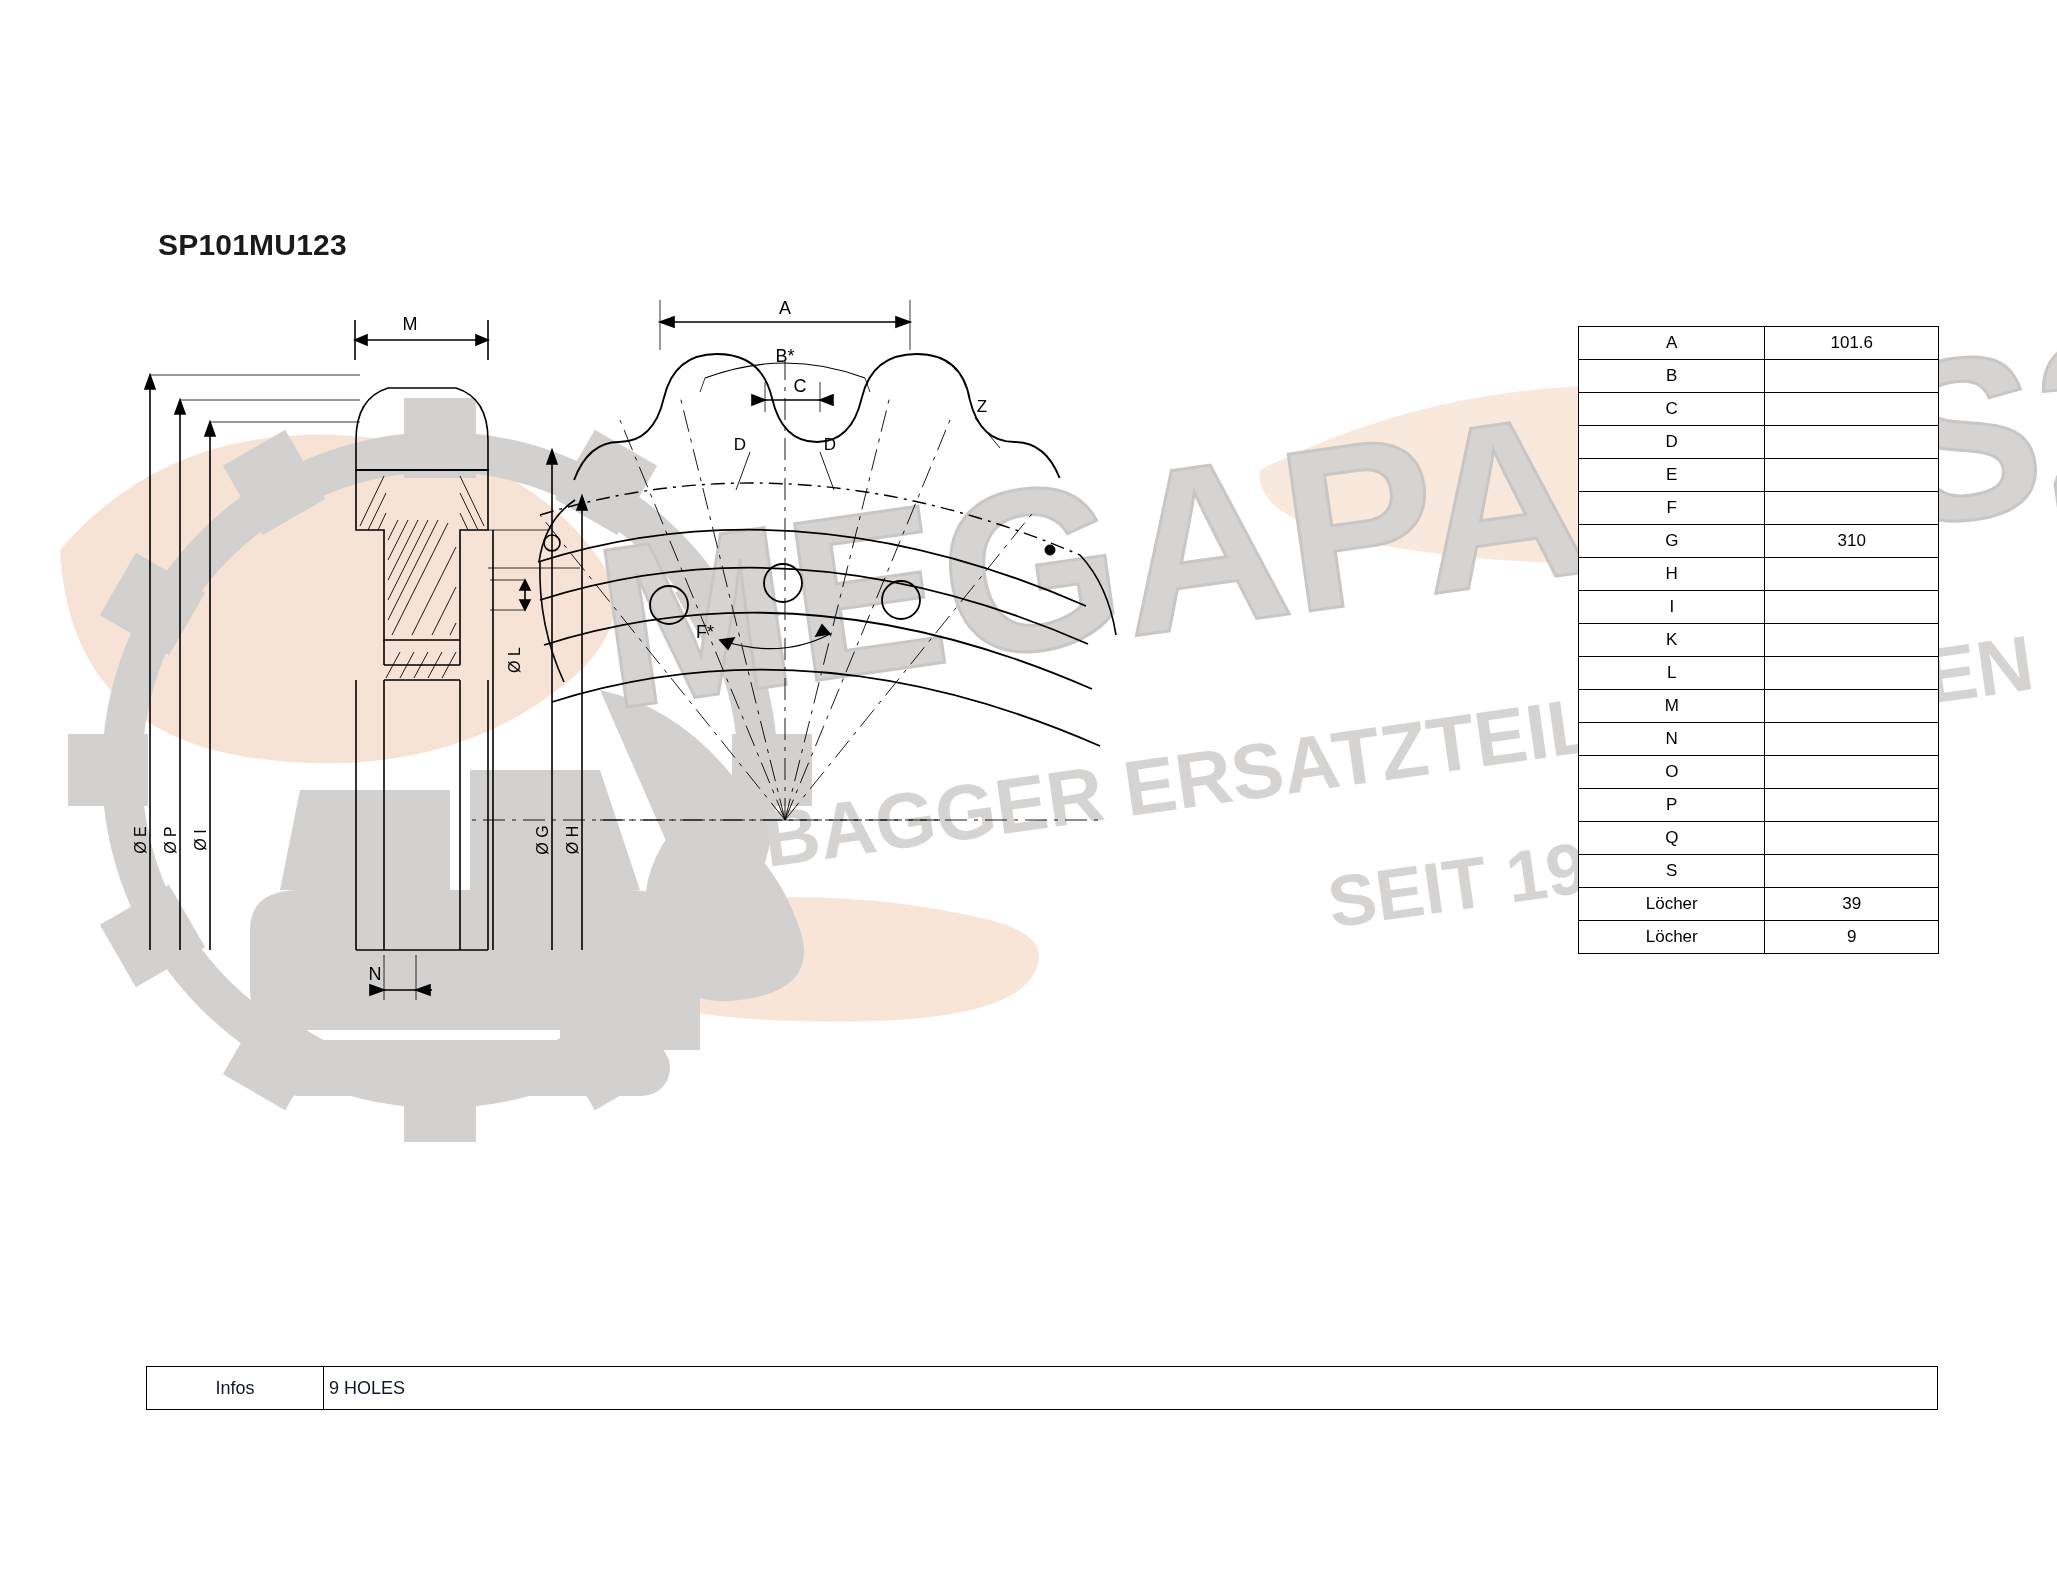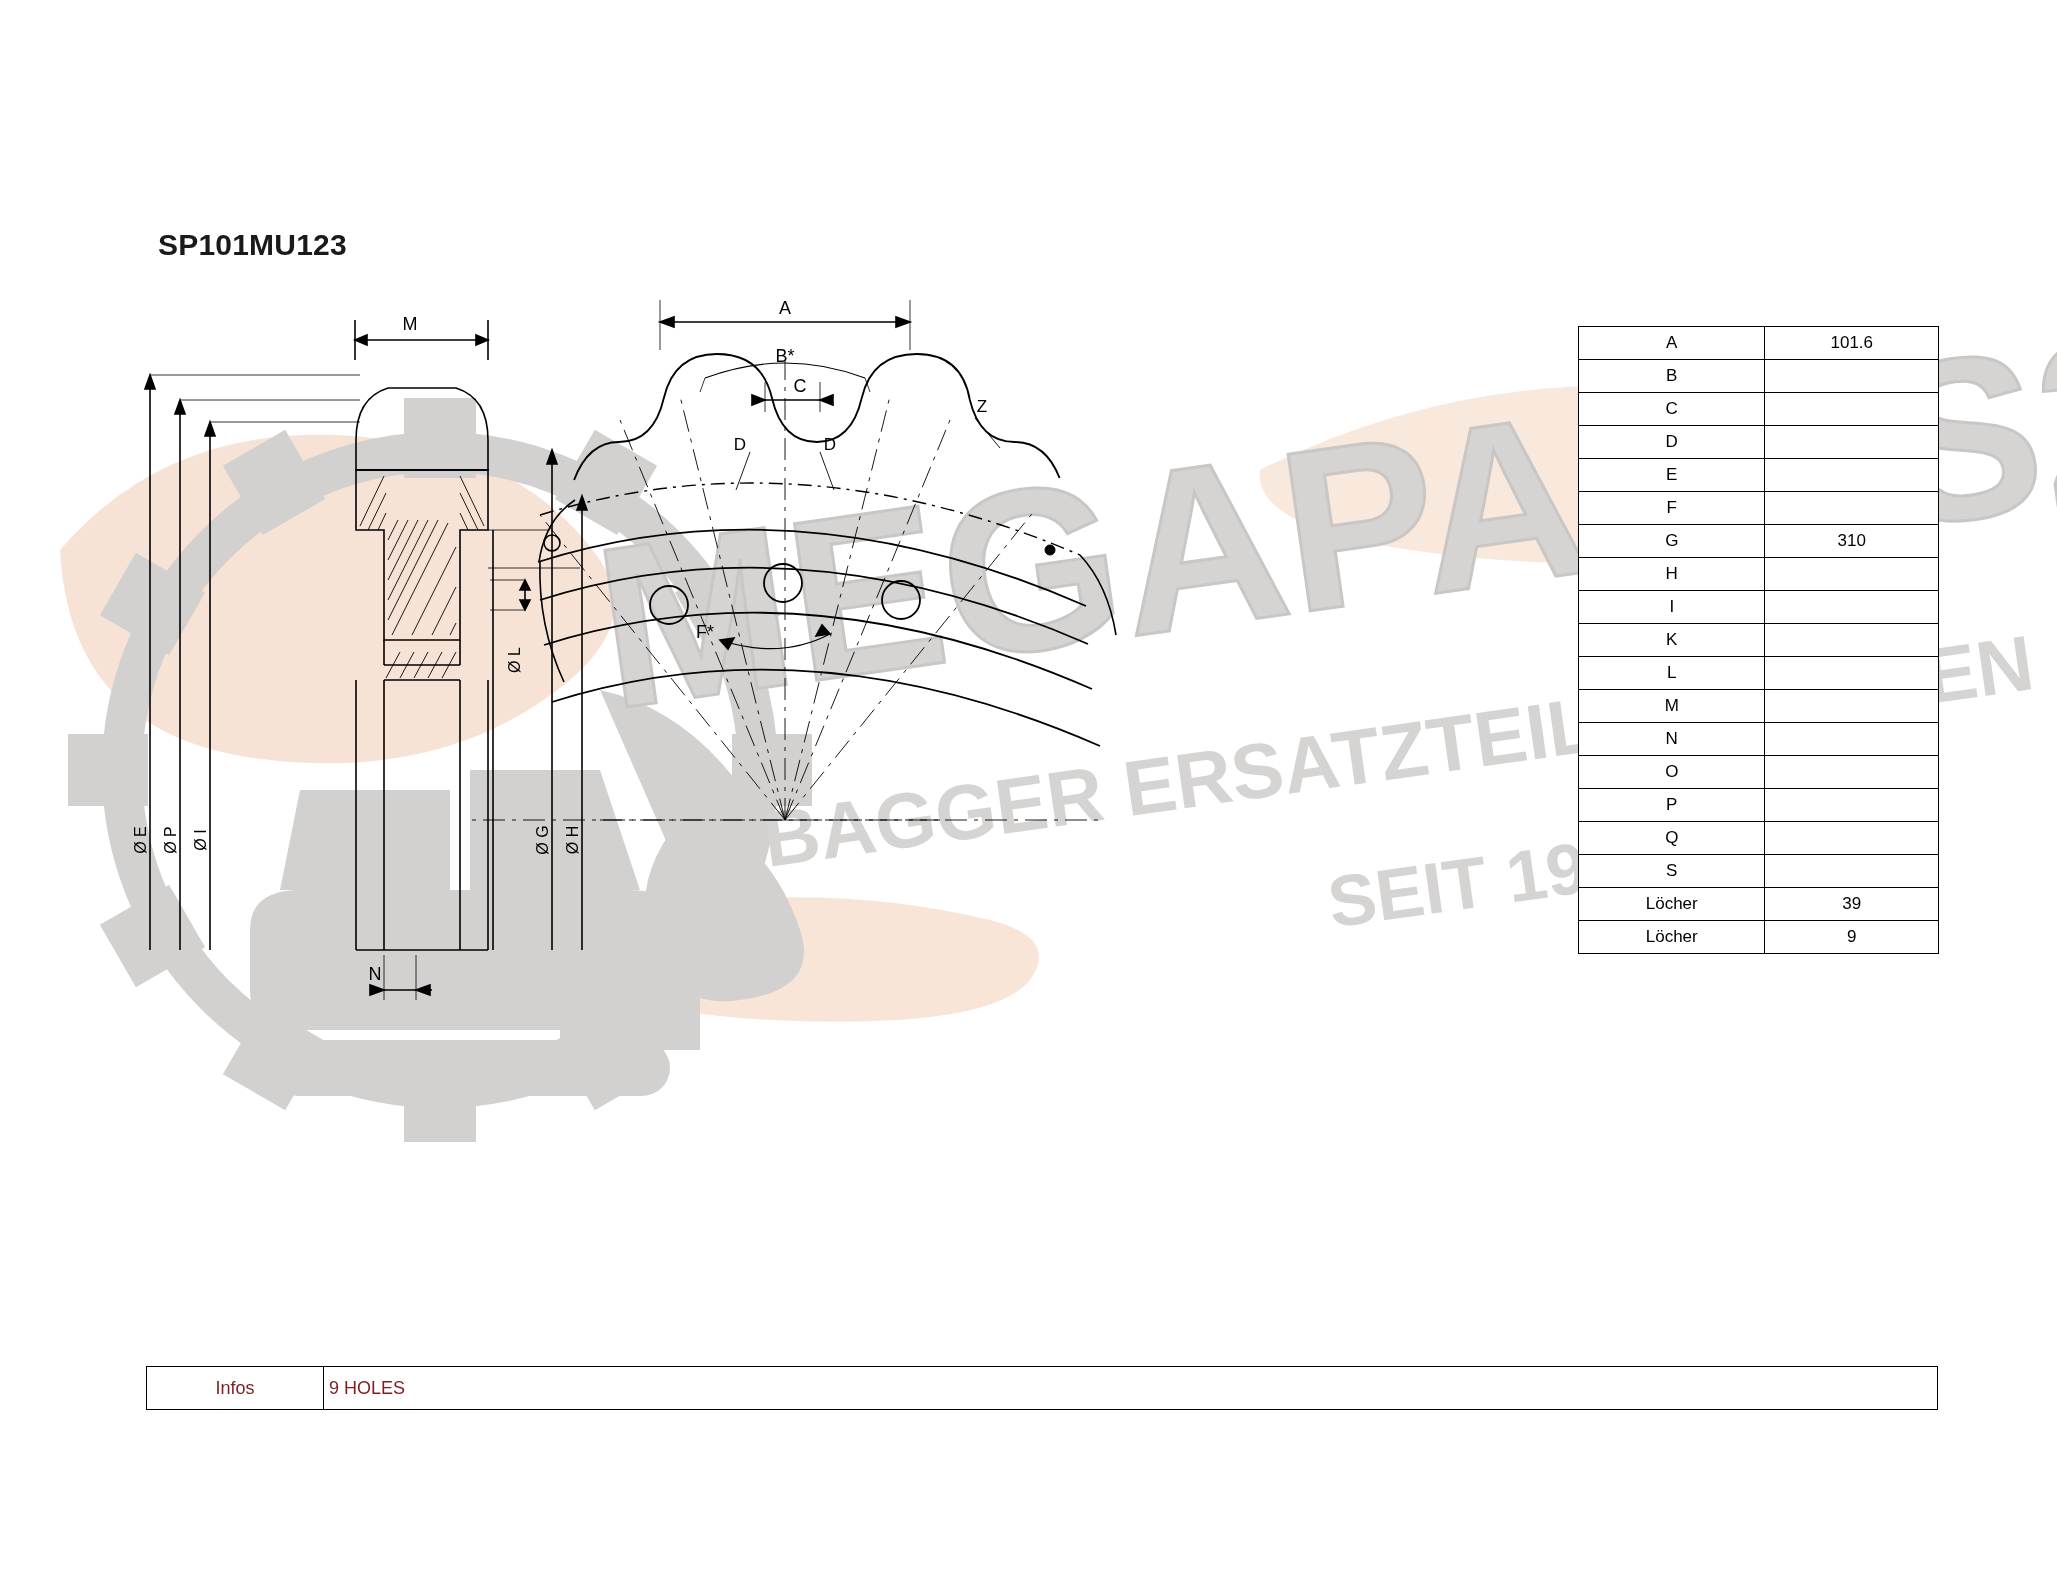--- a/index.html
+++ b/index.html
@@ -85,21 +85,21 @@
     top: 1366px;
     width: 1792px;
     border-collapse: collapse;
     z-index: 3;
     background: #fff;
   }
   #infos-table td {
     border: 1px solid #000;
     height: 42px;
     font-size: 18px;
-    color: #7f1d1d;
+    color: #0f172a;
     padding: 0;
   }
   #infos-table td.infos-label {
     width: 176px;
     text-align: center;
   }
   #infos-table td.infos-value {
     text-align: left;
     padding-left: 5px;
     margin-left: 39px;

